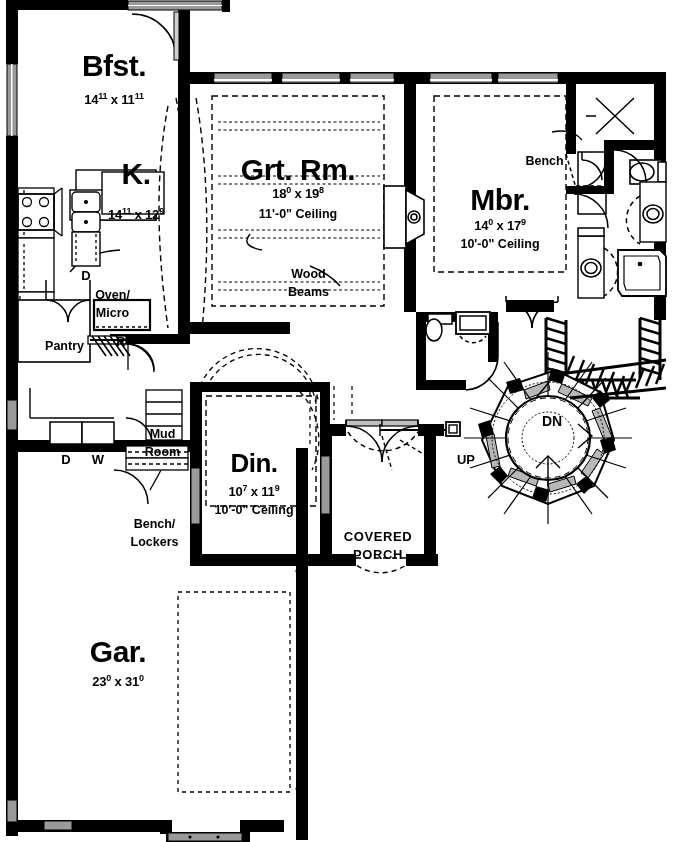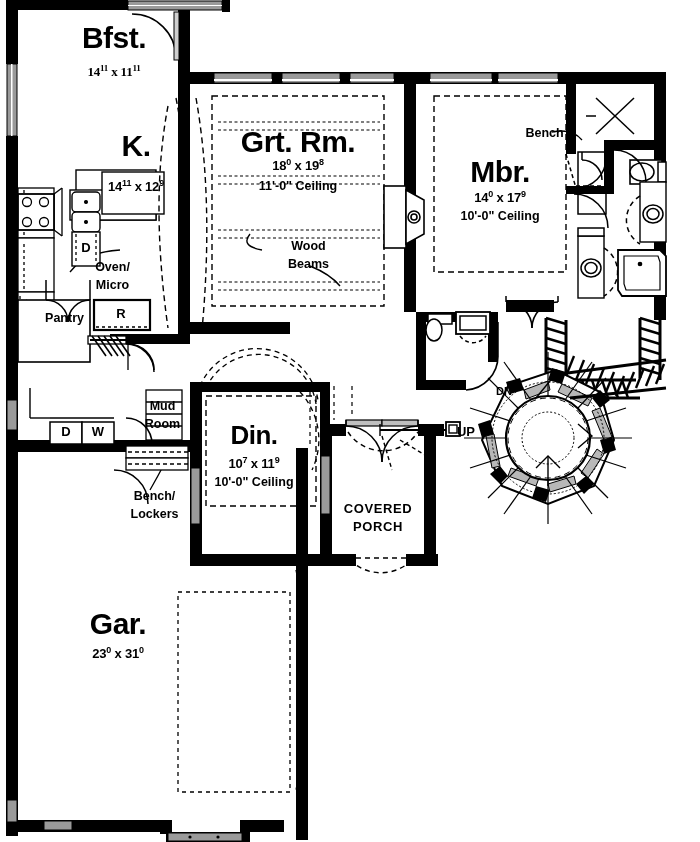--- a/index.html
+++ b/index.html
@@ -9,21 +9,21 @@
   .lbl{position:absolute;color:#000;font-family:"Liberation Sans",sans-serif;font-weight:bold;white-space:nowrap;text-align:center;line-height:1.05;}
   .room-name{font-size:30px;letter-spacing:-0.5px;}
   .room-name.sm{font-size:26px;}
   .dim{font-size:13px;letter-spacing:-0.2px;}
   .dim sup{font-size:9px;vertical-align:super;}
   .ceil{font-size:12.5px;}
   .note{font-size:12.5px;padding-left:33px;}
   .tiny{font-size:12px;}
   .appl{font-size:13px;}
   .porch{font-size:13px;letter-spacing:0.6px;line-height:1.35;}
-  .ctr{transform:translateX(-50%);}
+  .ctr{transform:translateX(-50%);margin-top:28px;}
 </style>
 </head>
 <body>
 
 <div id="plan">
 
 <svg width="700" height="842" viewBox="0 0 700 842">
 
   <g fill="#000">
 
@@ -483,21 +483,21 @@
     <line x1="352" y1="386" x2="352" y2="414"></line>
   </g>
 
   <g fill="none" stroke="#000" stroke-width="1.5">
     <path d="M126 344 A28 28 0 0 1 154 372"></path>
   </g>
 
 </svg>
 
 <div class="lbl room-name ctr" style="left:114px;top:22px;">Bfst.</div>
-<div class="lbl dim ctr" style="left:114px;top:64px;font-family:Liberation Serif, serif;">
+<div class="lbl dim ctr" style="left:114px;top:64px;">
   <span>14</span><sup>11</sup> x <span>11</span><sup>11</sup>
 </div>
 
 <div class="lbl room-name ctr" style="left:136px;top:130px;">K.</div>
 <div class="lbl dim ctr" style="left:136px;top:179px;">
   <span>14</span><sup>11</sup> x <span>12</span><sup>9</sup>
 </div>
 
 <div class="lbl room-name ctr" style="left:298px;top:126px;">Grt. Rm.</div>
 <div class="lbl dim ctr" style="left:298px;top:158px;">
@@ -535,20 +535,20 @@
 <div class="lbl room-name sm ctr" style="left:254px;top:422px;">Din.</div>
 <div class="lbl dim ctr" style="left:254px;top:456px;">
   <span>10</span><sup>7</sup> x <span>11</span><sup>9</sup>
 </div>
 <div class="lbl ceil ctr" style="left:254px;top:476px;">10'-0" Ceiling</div>
 
 <div class="lbl porch ctr" style="left:378px;top:500px;">COVERED</div>
 <div class="lbl porch ctr" style="left:378px;top:518px;">PORCH</div>
 
 <div class="lbl tiny ctr" style="left:466px;top:425px;font-size:13px;text-align:right;">UP</div>
-<div class="lbl tiny ctr" style="left:504px;top:386px;font-size:11px;">DN</div>
+<div class="lbl tiny ctr" style="left:552px;top:386px;font-size:14px;">DN</div>
 
 <div class="lbl room-name ctr" style="left:118px;top:608px;">Gar.</div>
 <div class="lbl dim ctr" style="left:118px;top:646px;">
   <span>23</span><sup>0</sup> x <span>31</span><sup>0</sup>
 </div>
 
 </div>
 
 </body></html>

